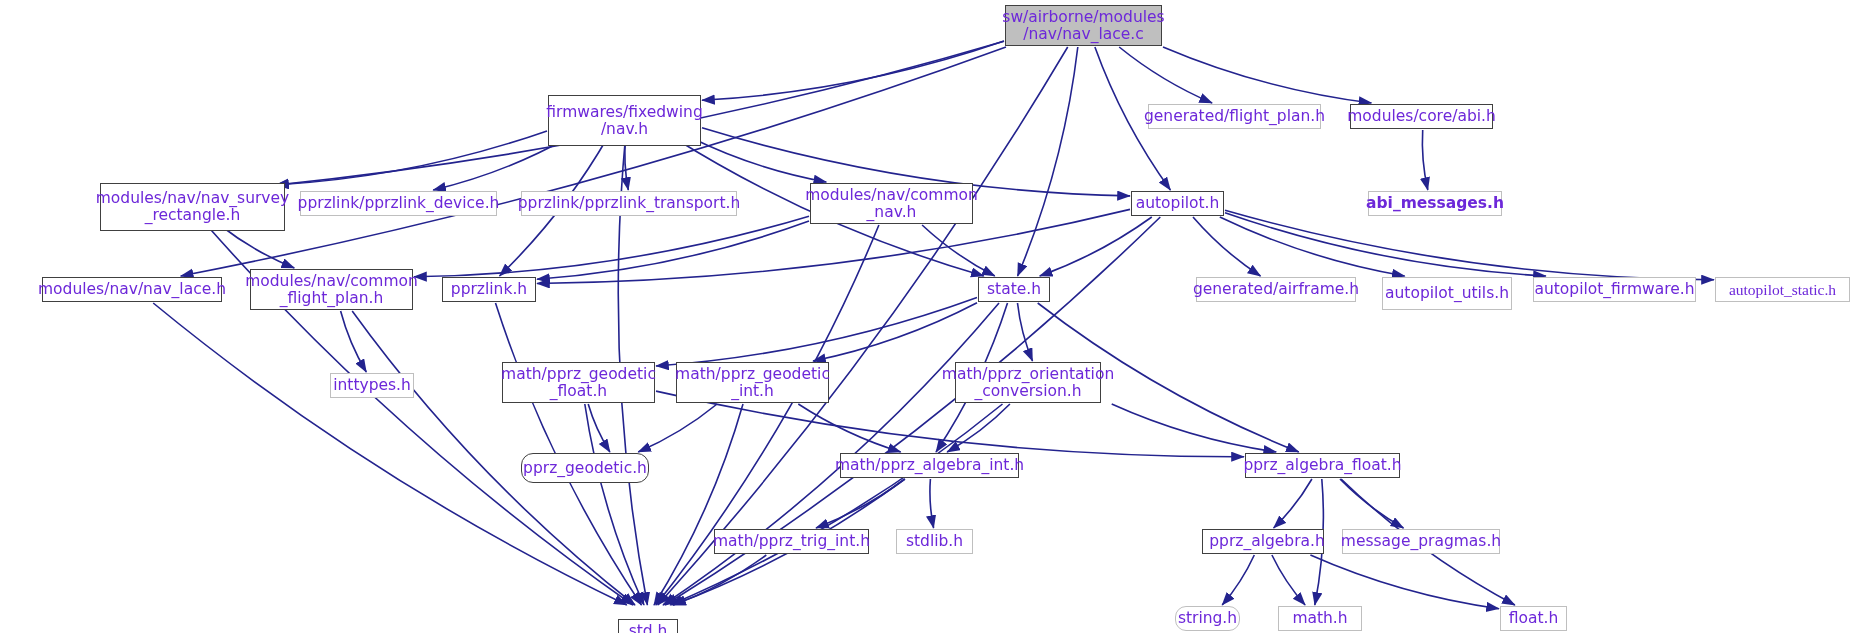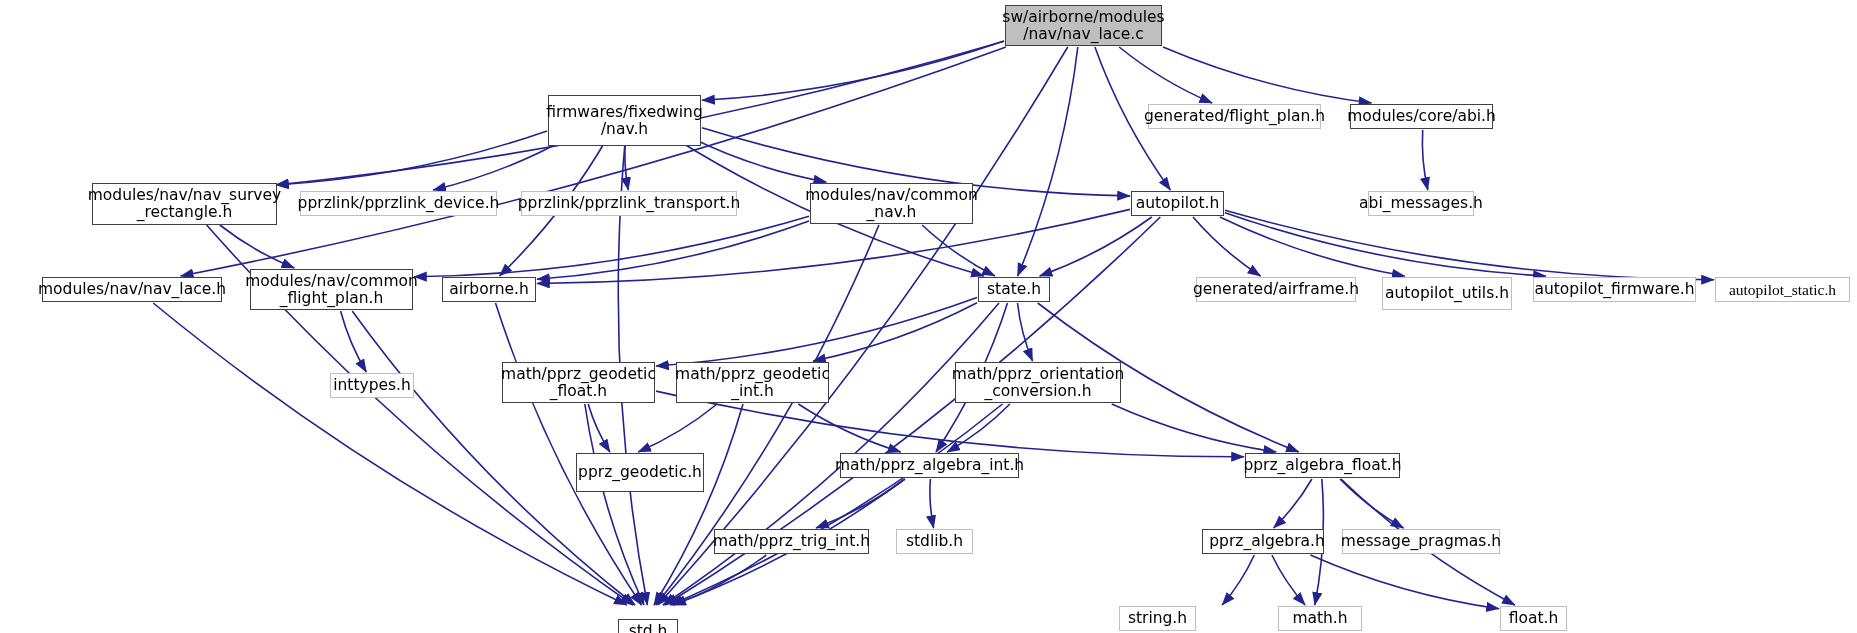--- a/index.html
+++ b/index.html
@@ -1,21 +1,21 @@
 <!DOCTYPE html>
 <html><head>
 <meta charset="utf-8">
 <style>
   html,body{margin:0;padding:0;background:#ffffff;}
   #canvas{position:relative;width:1857px;height:633px;background:#ffffff;
           font-family:"DejaVu Sans","Liberation Sans",sans-serif;overflow:hidden;}
   svg.edges{position:absolute;left:0;top:0;width:1857px;height:633px;pointer-events:none;}
   .node{position:absolute;box-sizing:border-box;display:flex;align-items:center;
         justify-content:center;text-align:center;background:#ffffff;
-        border:1px solid #bfbfbf;color:#000000;font-size:15.5px;line-height:17px;
+        border:1px solid #bfbfbf;color:#6d28d9;font-size:15.5px;line-height:17px;
         white-space:pre-line;padding:0 6px;}
   .node.solid{border:1px solid #404040;}
   .node.root{background:#bfbfbf;border:1px solid #404040;}
 </style>
 </head>
 <body>
 
 <div id="canvas">
   <svg class="edges">
     <defs>
@@ -86,49 +86,49 @@
         <path d="M766.3,555.0 Q723.3,586.5 673.2,605.0"></path>
       </g>
   </svg>
   <div id="node-layer">
       <div class="node root" style="left: 1005px; top: 5px; width: 157px; height: 41px;">sw/airborne/modules
 /nav/nav_lace.c</div>
       <div class="node solid" style="left: 548px; top: 95px; width: 153px; height: 51px;">firmwares/fixedwing
 /nav.h</div>
       <div class="node light" style="left: 1148px; top: 104px; width: 173px; height: 25px;">generated/flight_plan.h</div>
       <div class="node solid" style="left: 1350px; top: 104px; width: 143px; height: 25px;">modules/core/abi.h</div>
-      <div class="node solid" style="left: 92px; top: 183px; width: 185px; height: 42px;">modules/nav/nav_survey
+      <div class="node solid" style="left: 100px; top: 183px; width: 185px; height: 48px;">modules/nav/nav_survey
 _rectangle.h</div>
       <div class="node light" style="left: 300px; top: 191px; width: 197px; height: 25px;">pprzlink/pprzlink_device.h</div>
       <div class="node light" style="left: 521px; top: 191px; width: 216px; height: 25px;">pprzlink/pprzlink_transport.h</div>
       <div class="node solid" style="left: 810px; top: 183px; width: 163px; height: 41px;">modules/nav/common
 _nav.h</div>
       <div class="node solid" style="left: 1131px; top: 191px; width: 93px; height: 25px;">autopilot.h</div>
-      <div class="node light" style="left: 1368px; top: 191px; width: 106px; height: 25px;">abi_messages.h</div>
+      <div class="node light" style="left: 1368px; top: 191px; width: 134px; height: 25px; font-weight: bold;">abi_messages.h</div>
       <div class="node solid" style="left: 42px; top: 277px; width: 180px; height: 25px;">modules/nav/nav_lace.h</div>
       <div class="node solid" style="left: 250px; top: 269px; width: 163px; height: 41px;">modules/nav/common
 _flight_plan.h</div>
-      <div class="node solid" style="left: 442px; top: 277px; width: 94px; height: 25px;">airborne.h</div>
+      <div class="node solid" style="left: 442px; top: 277px; width: 94px; height: 25px;">pprzlink.h</div>
       <div class="node solid" style="left: 978px; top: 277px; width: 72px; height: 25px;">state.h</div>
       <div class="node light" style="left: 1196px; top: 277px; width: 160px; height: 25px;">generated/airframe.h</div>
       <div class="node light" style="left: 1382px; top: 277px; width: 130px; height: 33px;">autopilot_utils.h</div>
       <div class="node light" style="left: 1533px; top: 277px; width: 163px; height: 25px;">autopilot_firmware.h</div>
       <div class="node light" style="left: 1715px; top: 277px; width: 135px; height: 25px; font-family: Liberation Serif, serif;">autopilot_static.h</div>
       <div class="node light" style="left: 330px; top: 373px; width: 84px; height: 25px;">inttypes.h</div>
       <div class="node solid" style="left: 502px; top: 362px; width: 153px; height: 41px;">math/pprz_geodetic
 _float.h</div>
       <div class="node solid" style="left: 676px; top: 362px; width: 153px; height: 41px;">math/pprz_geodetic
 _int.h</div>
-      <div class="node solid" style="left: 955px; top: 362px; width: 166px; height: 41px;">math/pprz_orientation
+      <div class="node solid" style="left: 955px; top: 362px; width: 146px; height: 41px;">math/pprz_orientation
 _conversion.h</div>
-      <div class="node solid" style="left: 576px; top: 453px; width: 128px; height: 39px;">pprz_geodetic.h</div>
+      <div class="node solid" style="left: 521px; top: 453px; width: 128px; height: 30px; border-radius: 12px;">pprz_geodetic.h</div>
       <div class="node solid" style="left: 840px; top: 453px; width: 179px; height: 25px;">math/pprz_algebra_int.h</div>
       <div class="node solid" style="left: 1245px; top: 453px; width: 155px; height: 25px;">pprz_algebra_float.h</div>
       <div class="node solid" style="left: 714px; top: 529px; width: 155px; height: 25px;">math/pprz_trig_int.h</div>
       <div class="node light" style="left: 896px; top: 529px; width: 77px; height: 25px;">stdlib.h</div>
       <div class="node solid" style="left: 1202px; top: 529px; width: 122px; height: 25px; padding-left: 14px;">pprz_algebra.h</div>
       <div class="node light" style="left: 1342px; top: 529px; width: 158px; height: 25px;">message_pragmas.h</div>
       <div class="node solid" style="left: 618px; top: 606px; width: 60px; height: 25px; margin-top: 13px;">std.h</div>
-      <div class="node light" style="left: 1119px; top: 606px; width: 77px; height: 25px;">string.h</div>
+      <div class="node light" style="left: 1175px; top: 606px; width: 65px; height: 25px; border-radius: 11px;">string.h</div>
       <div class="node light" style="left: 1278px; top: 606px; width: 84px; height: 25px;">math.h</div>
       <div class="node light" style="left: 1500px; top: 606px; width: 67px; height: 25px;">float.h</div>
     </div>
 </div>
 
 </body></html>

